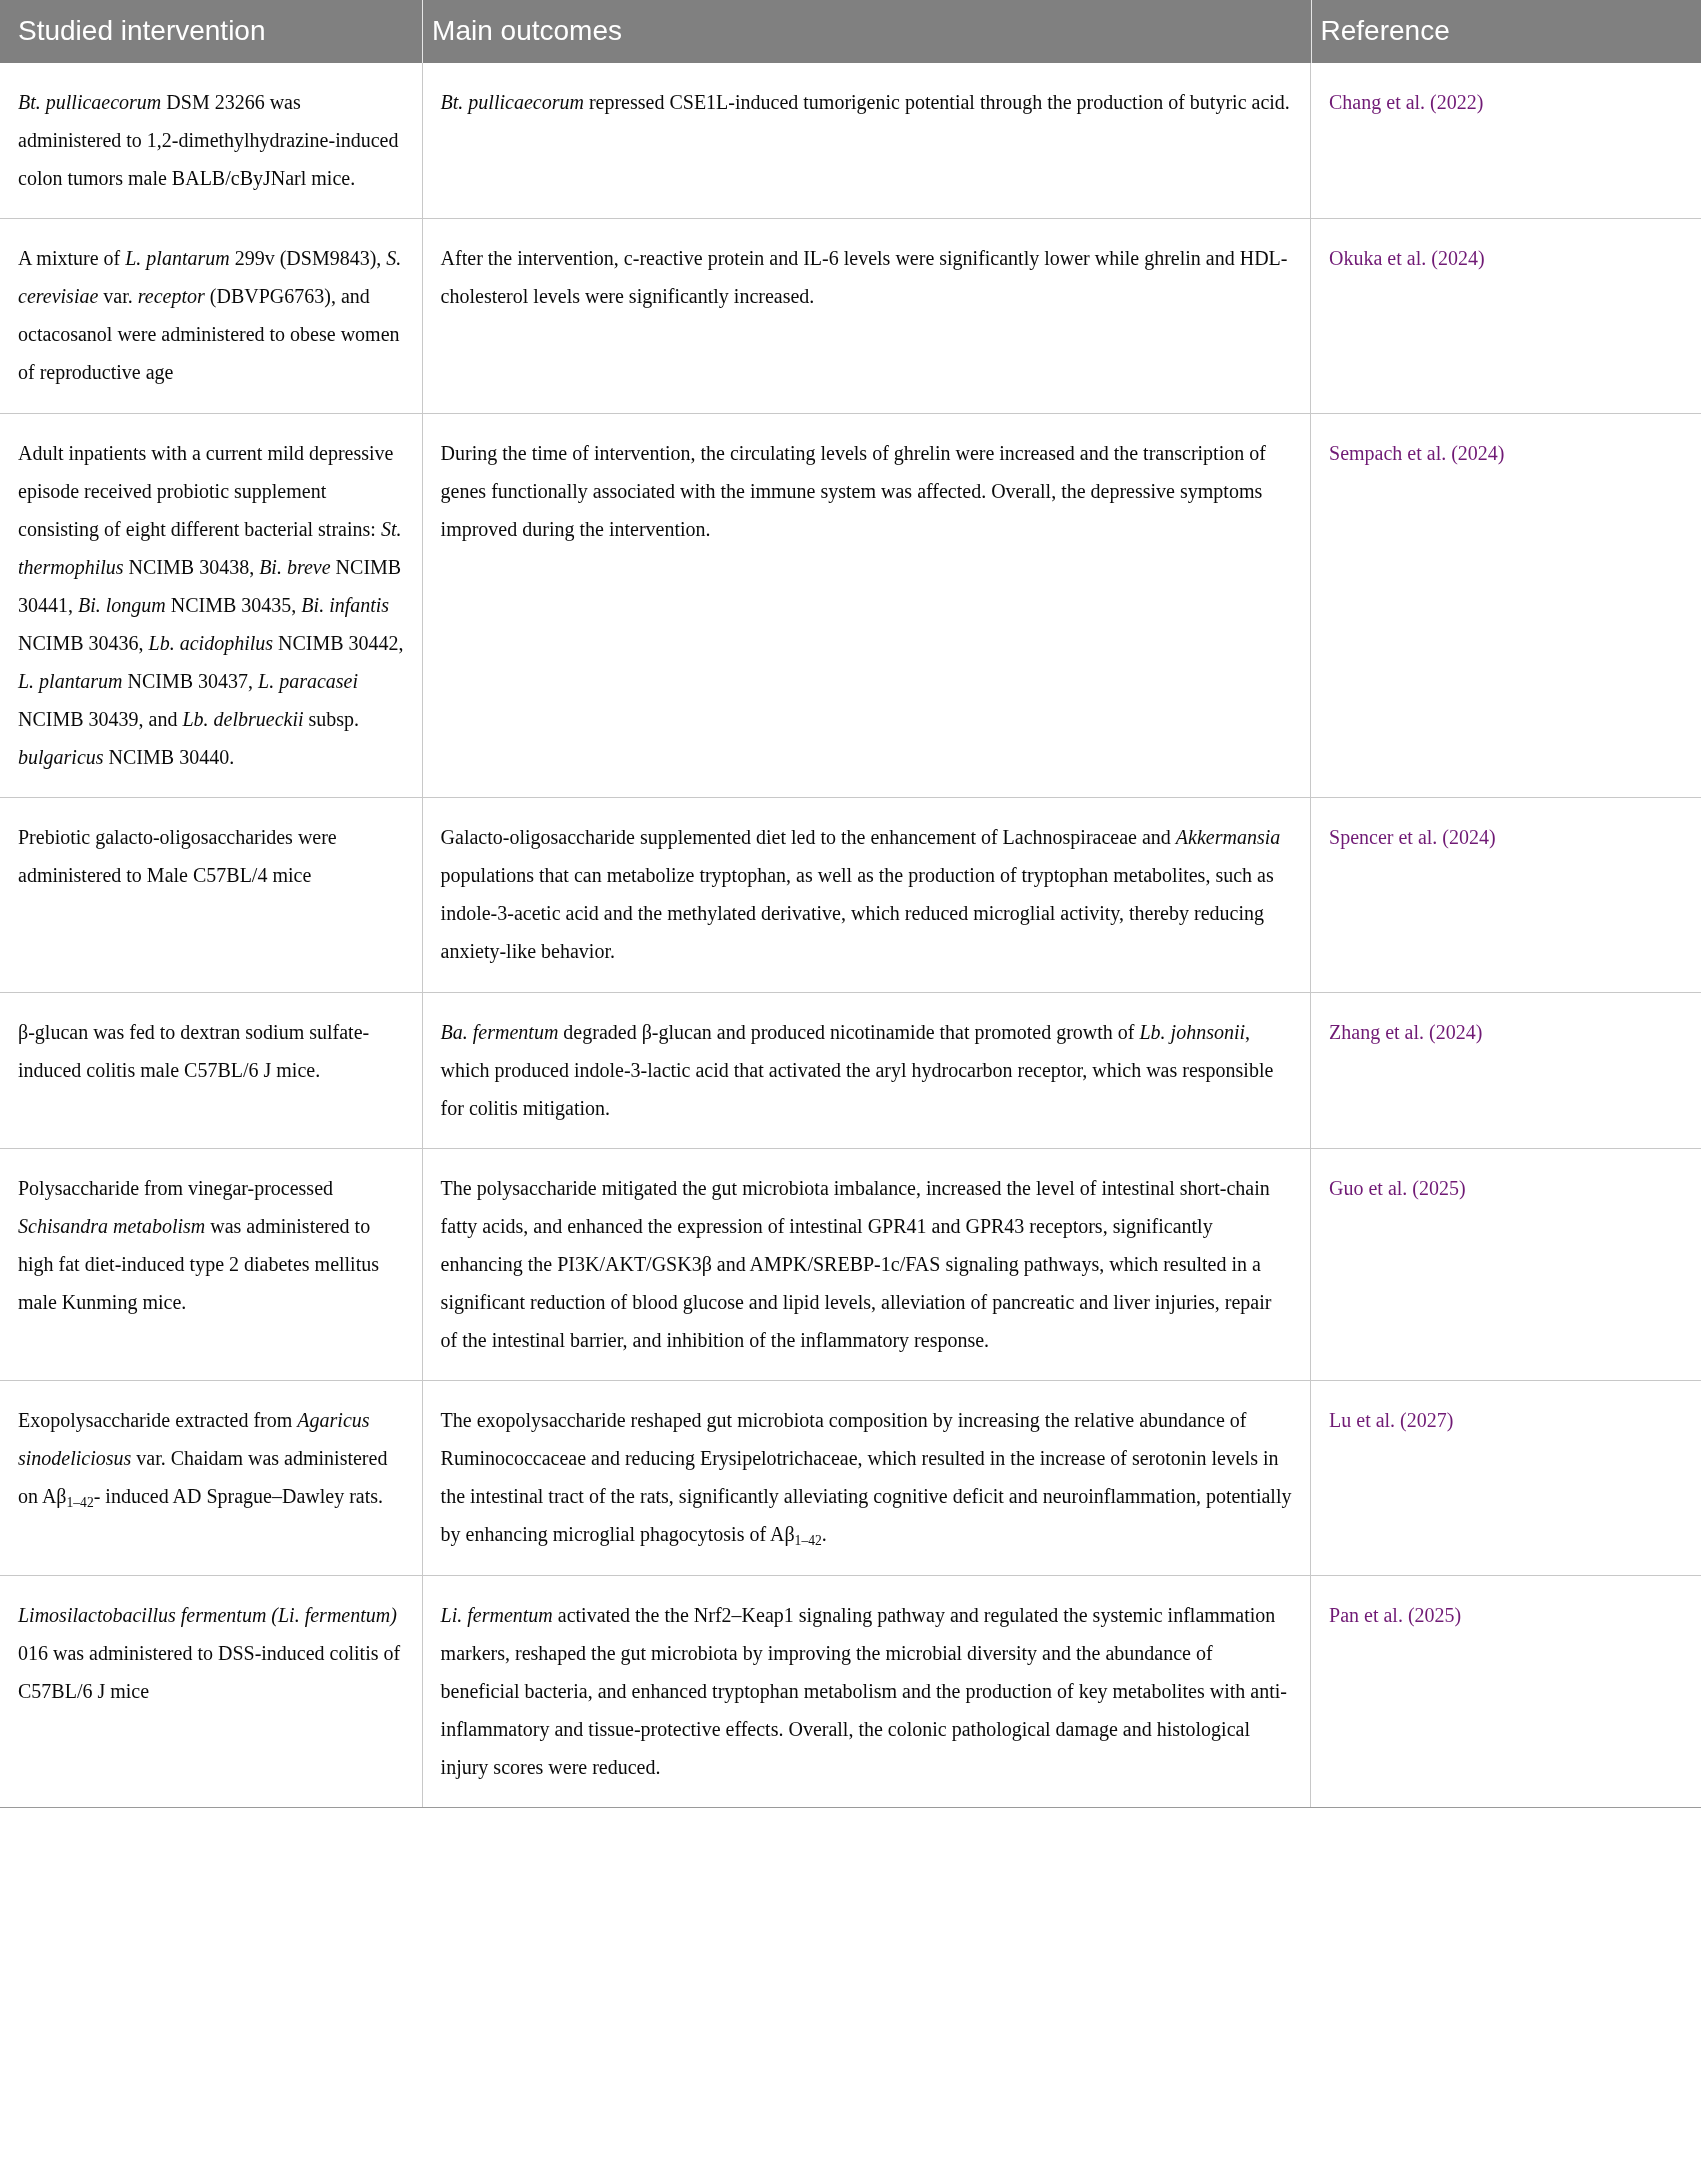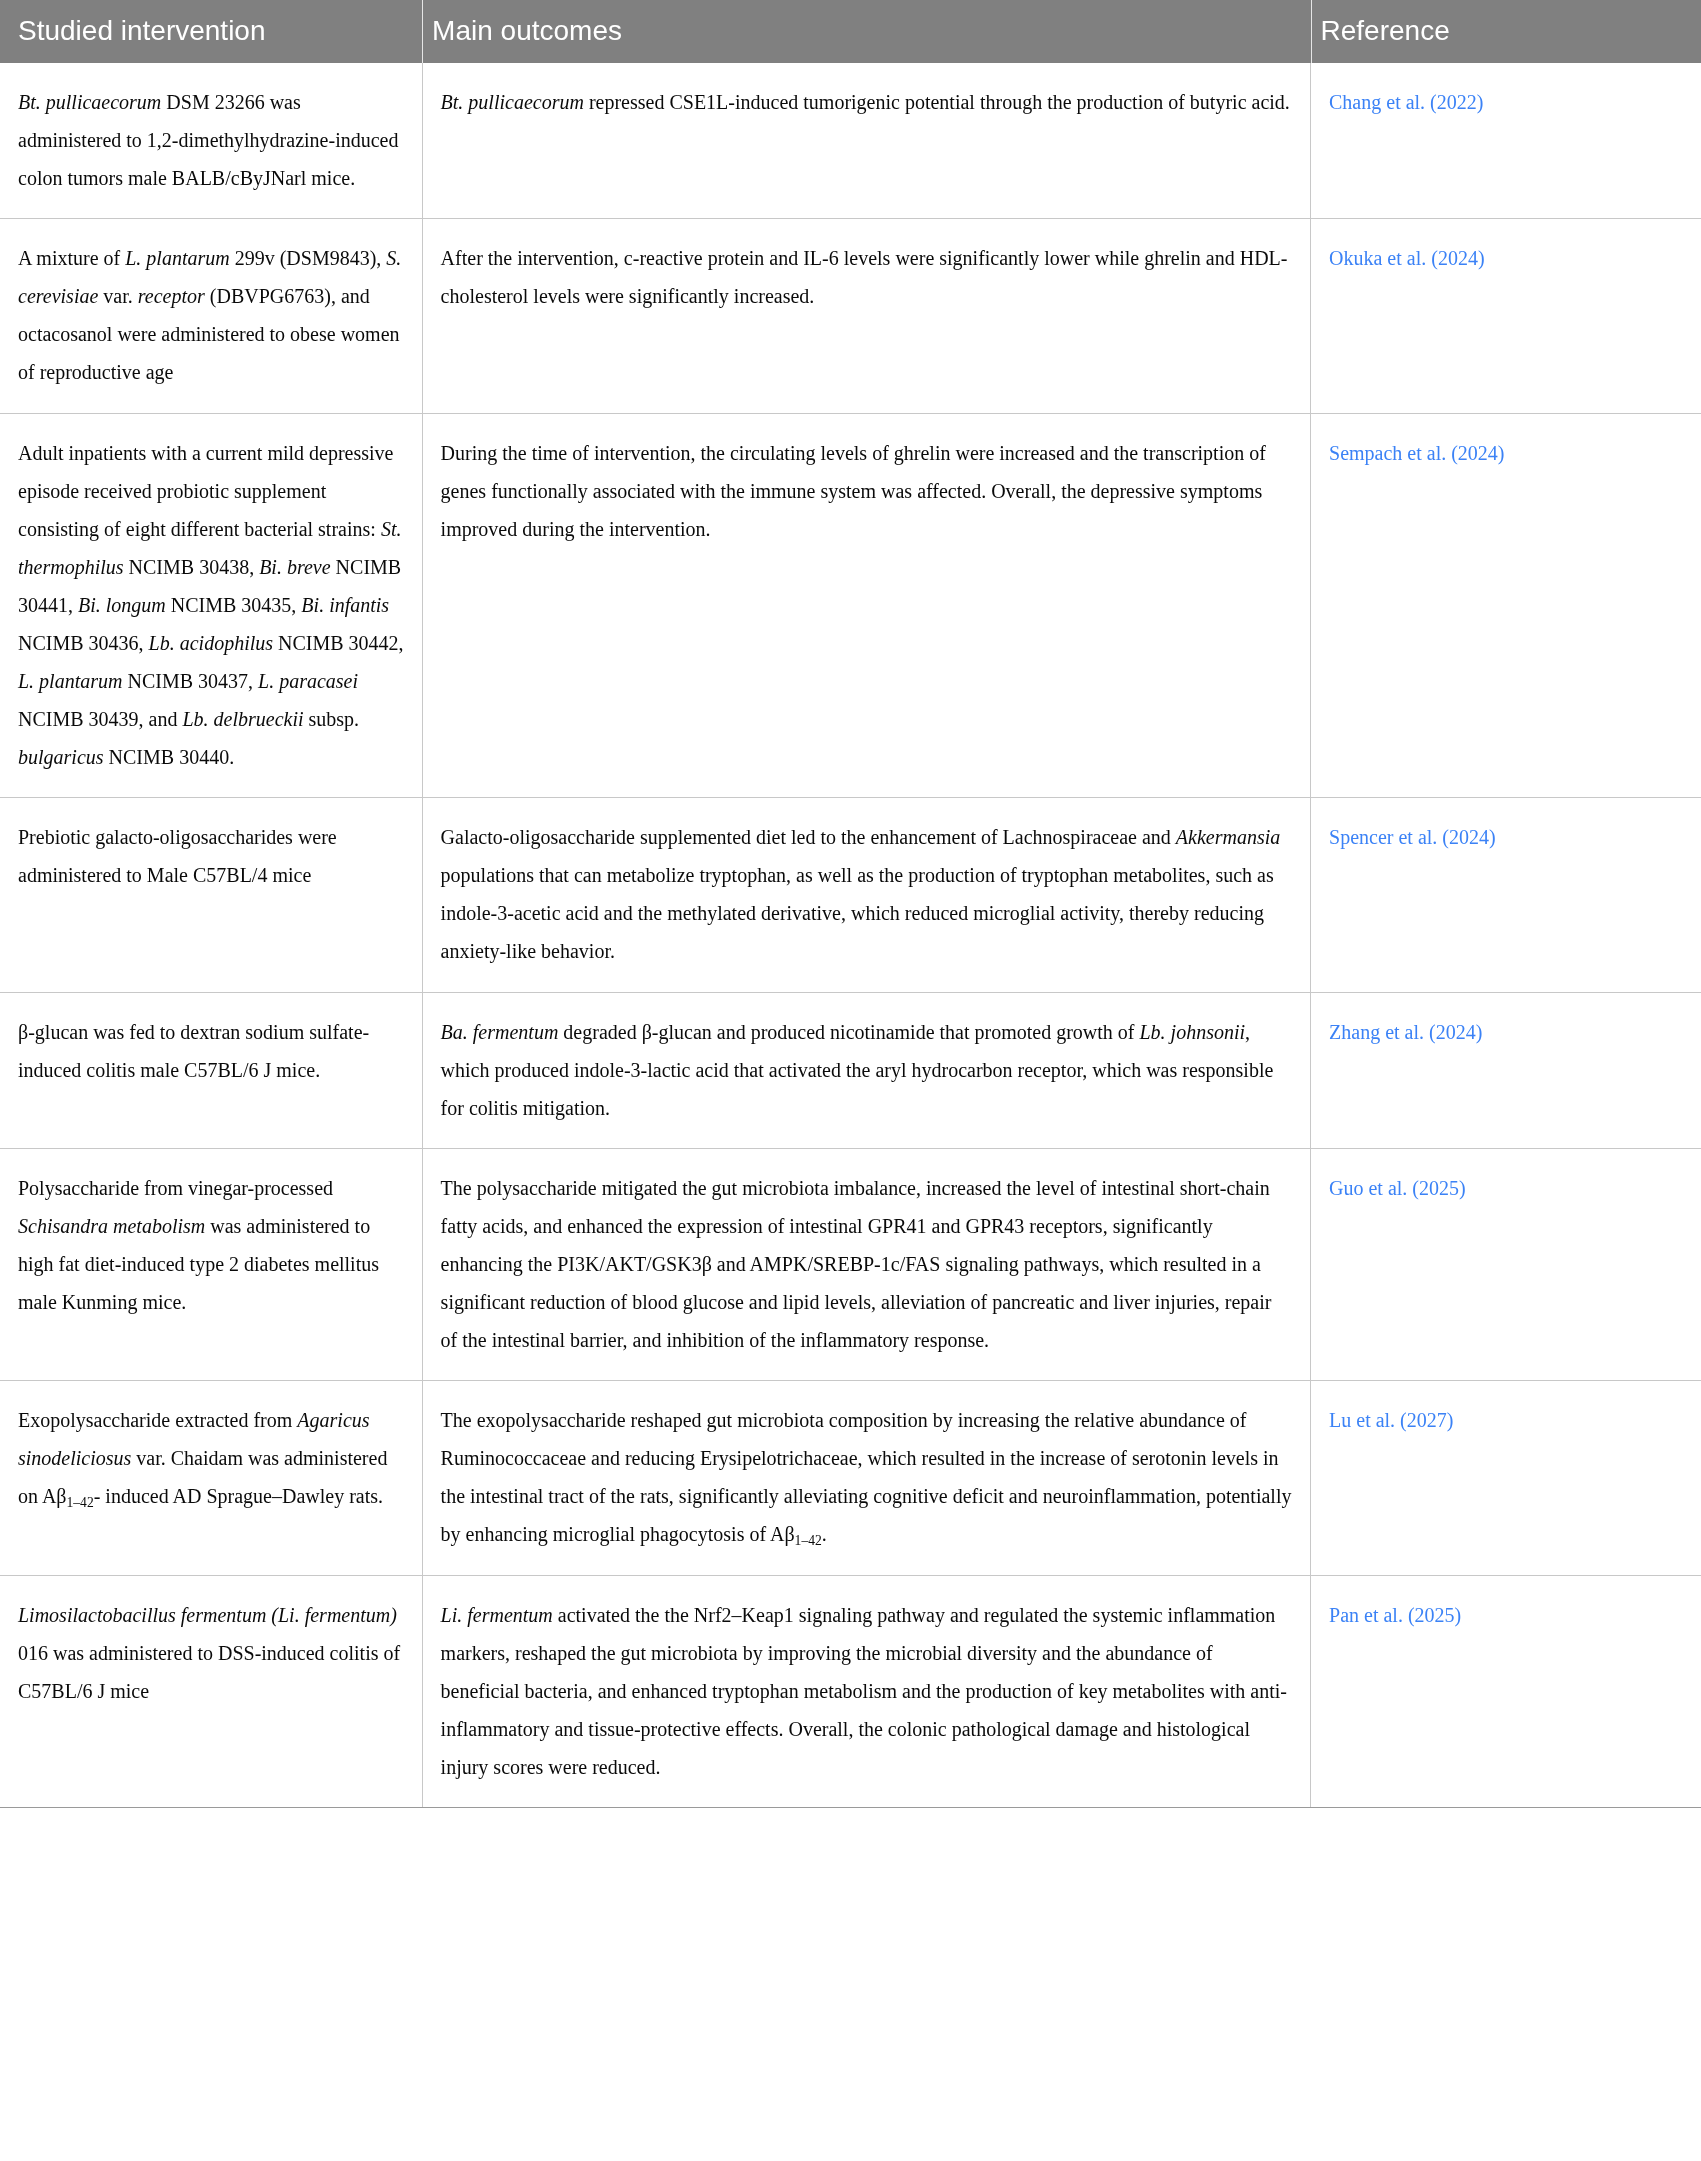--- a/index.html
+++ b/index.html
@@ -54,21 +54,21 @@
     word-wrap: break-word;
     overflow-wrap: break-word;
     hyphens: none;
     font-family: Liberation Serif, serif;
   }
   tbody td:last-child { border-right: none; }
   tbody tr:last-child td { border-bottom: 1.2px solid #9a9a9a; }
 
   td.cell-reference a,
   td.cell-reference span.reflink {
-    color: #3b82f6;
+    color: #701a75;
     text-decoration: none;
   }
   td.cell-reference { color: #17b4cd; }
 
   em, i { font-style: italic; }
   sub {
     font-size: 0.68em;
     vertical-align: -0.28em;
     line-height: 0;
   }

